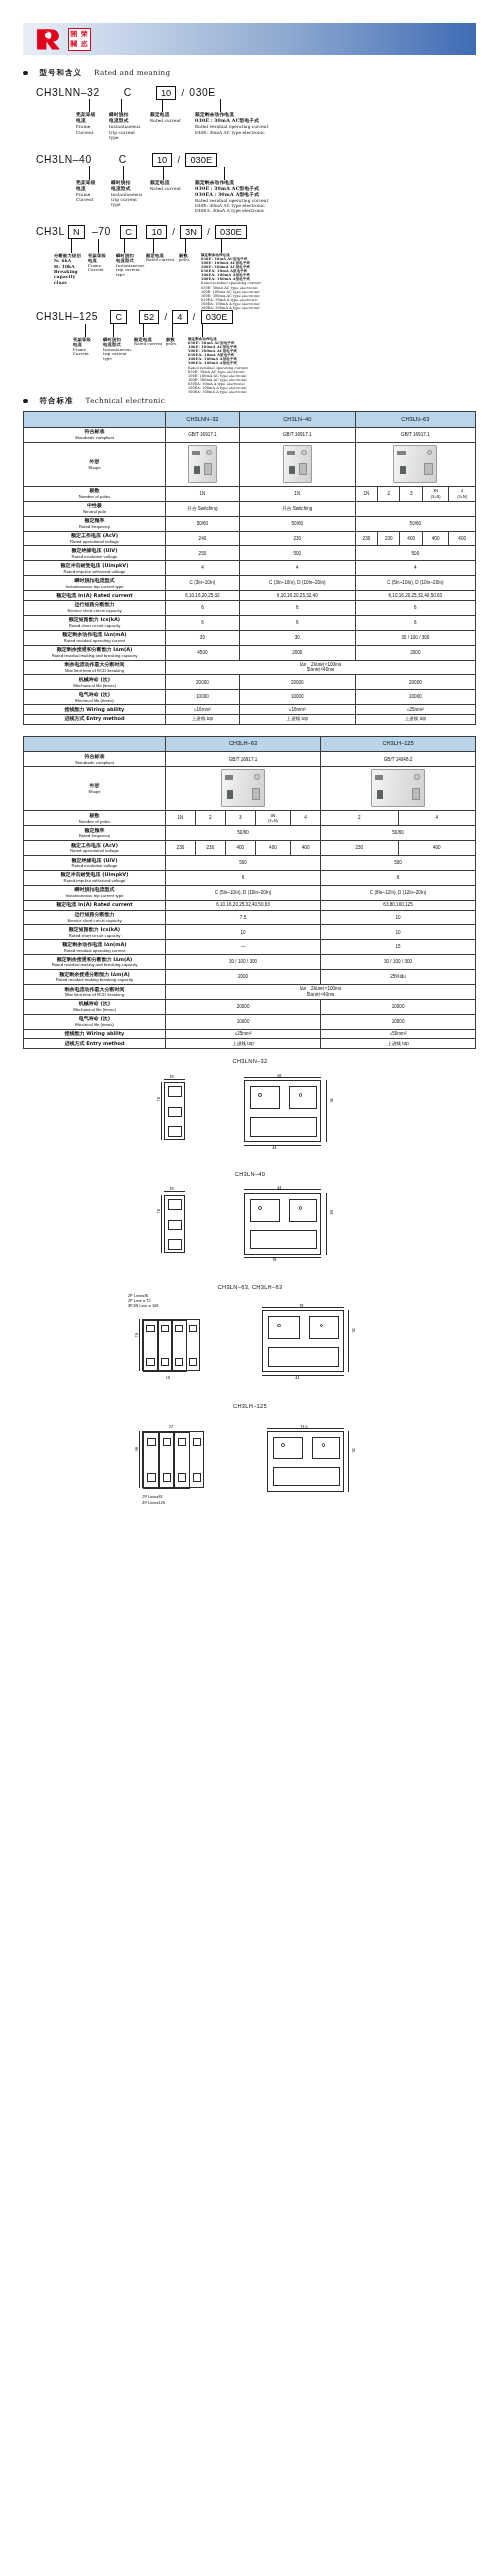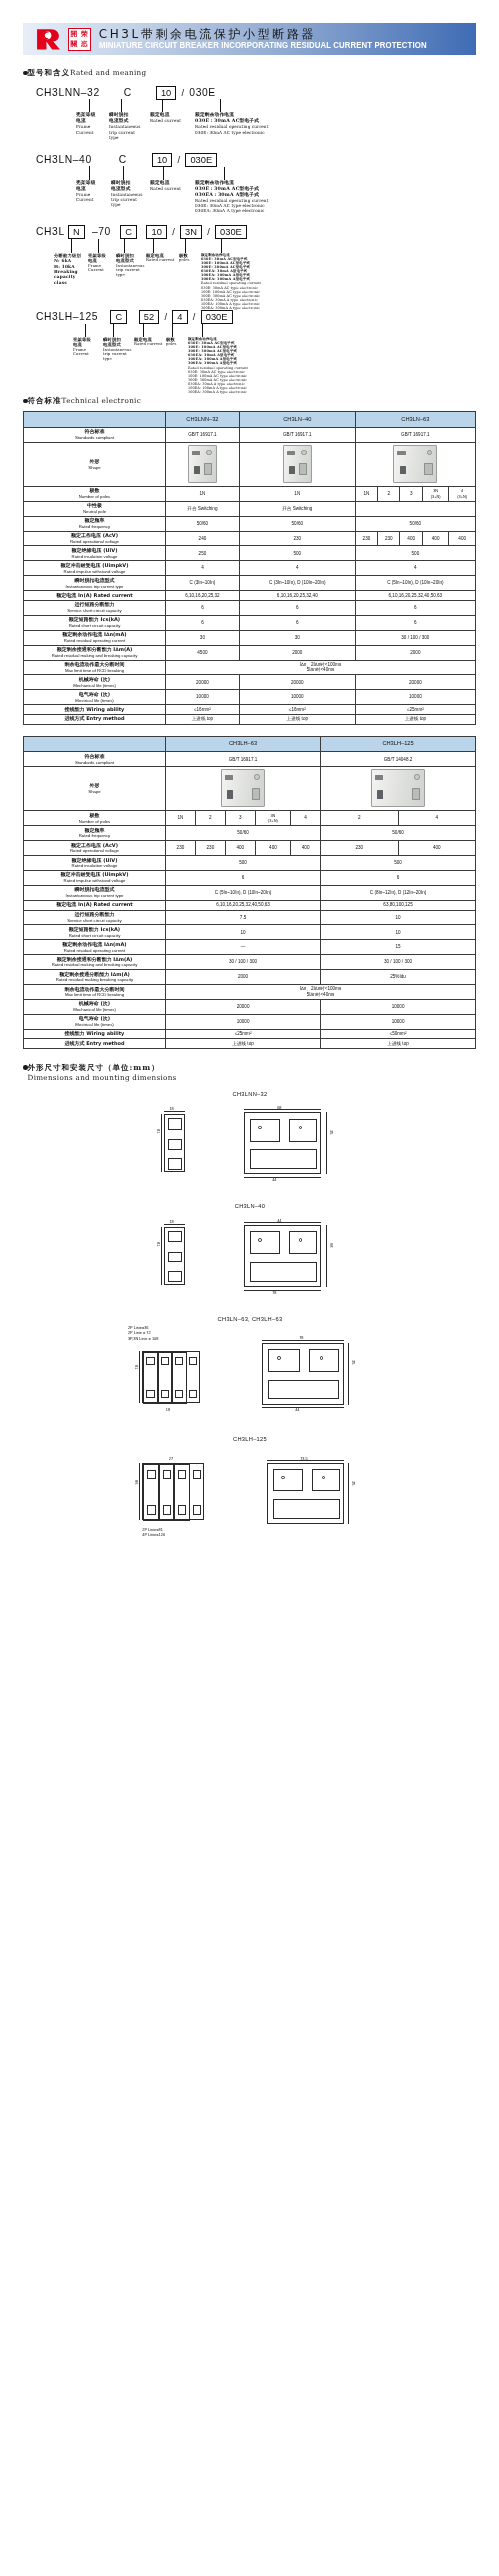--- a/index.html
+++ b/index.html
@@ -41,21 +41,21 @@
     font-family:"DejaVu Sans", sans-serif; font-weight:500; line-height:14px;
   }
   .banner-en {
     font-size:8.5px; color:#ffffff; letter-spacing:0.1px;
     font-family:"Liberation Sans", sans-serif; font-weight:bold;
     line-height:9.8px; transform: scaleX(0.92); transform-origin:left center;
   }
 
   
   .sec-head {
-    margin: 13.4px 0 3.1px 23px; display:flex; align-items:baseline; gap:0;
+    margin: 13.4px 0 3.1px 23px; display:flex; align-items:baseline; gap:12px;
   }
   .bullet { width:4.6px; height:4.6px; border-radius:50%; background:#1a1a1a; display:inline-block; }
   .sec-cn { font-family:"DejaVu Serif", serif; font-size:7.5px; letter-spacing:1px; font-weight:bold; }
   .sec-en { font-family:"DejaVu Serif", serif; font-size:7.2px; letter-spacing:0.3px; }
 
   
   .typeblock { position:relative; margin-left:23px; font-family:"Liberation Sans", sans-serif; }
   .code-row { display:flex; align-items:center; gap:0; }
   .code-main {
     font-size:10.3px; letter-spacing:0.6px; font-family:"Liberation Sans", sans-serif;
@@ -160,24 +160,20 @@
         <path d="M4 4 H30 C42 4 46 11 46 17 C46 23 42 27 35 28 L48 43 H33 L22 28 V43 H4 Z" fill="#e2001a"></path>
         <circle cx="24" cy="16" r="7.5" fill="#ffffff"></circle>
         <path d="M27 11 A7 7 0 1 0 27 21 A5.6 5.6 0 1 1 27 11 Z" fill="#e2001a"></path>
       </svg>
     </div>
     <div class="seal">
       <span>開</span>
       <span>荣</span>
       <span>關</span>
       <span>恣</span>
-    </div>
-    <div class="banner-text">
-      <div class="banner-cn">CH3L带剩余电流保护小型断路器</div>
-      <div class="banner-en">MINIATURE CIRCUIT BREAKER INCORPORATING RESIDUAL CURRENT PROTECTION</div>
     </div>
   </div>
 
   <div class="sec-head">
     <span class="bullet"></span>
     <span class="sec-cn">型号和含义</span>
     <span class="sec-en">Rated and meaning</span>
   </div>
 
   <div class="typeblock" style="height:58px;">
@@ -799,27 +795,20 @@
         <td class="lbl">
           <div class="cn">进线方式 Entry method</div>
         </td>
         <td colspan="5">上进线 top</td>
         <td colspan="2">上进线 top</td>
       </tr>
     </tbody>
       </table>
   </div>
 
-  <div class="sec-head" style="margin-top:13.4px; align-items:flex-start;">
-    <span class="bullet" style="margin-top:2.6px;"></span>
-    <span>
-      <span class="sec-cn">外形尺寸和安装尺寸（单位:mm）</span><br>
-      <span class="sec-en">Dimensions and mounting dimensions</span>
-    </span>
-  </div>
 
   <div class="dim-title">CH3LNN–32</div>
   <div class="dwg-row">
     <div style="position:relative; width:62px; height:88px;">
       <div class="dwg" style="position:absolute; left:16.5px; top:14.4px; width:20.6px; height:58px;">
         <div class="inner" style="left:3.1px; top:3.1px; width:14px; height:11.3px;"></div>
         <div class="inner" style="left:3.1px; top:24px; width:14px; height:10.3px;"></div>
         <div class="inner" style="left:3.1px; top:43px; width:14px; height:11.3px;"></div>
       </div>
       <div class="dimlabel" style="left:21.6px; top:6.2px;">18</div>

